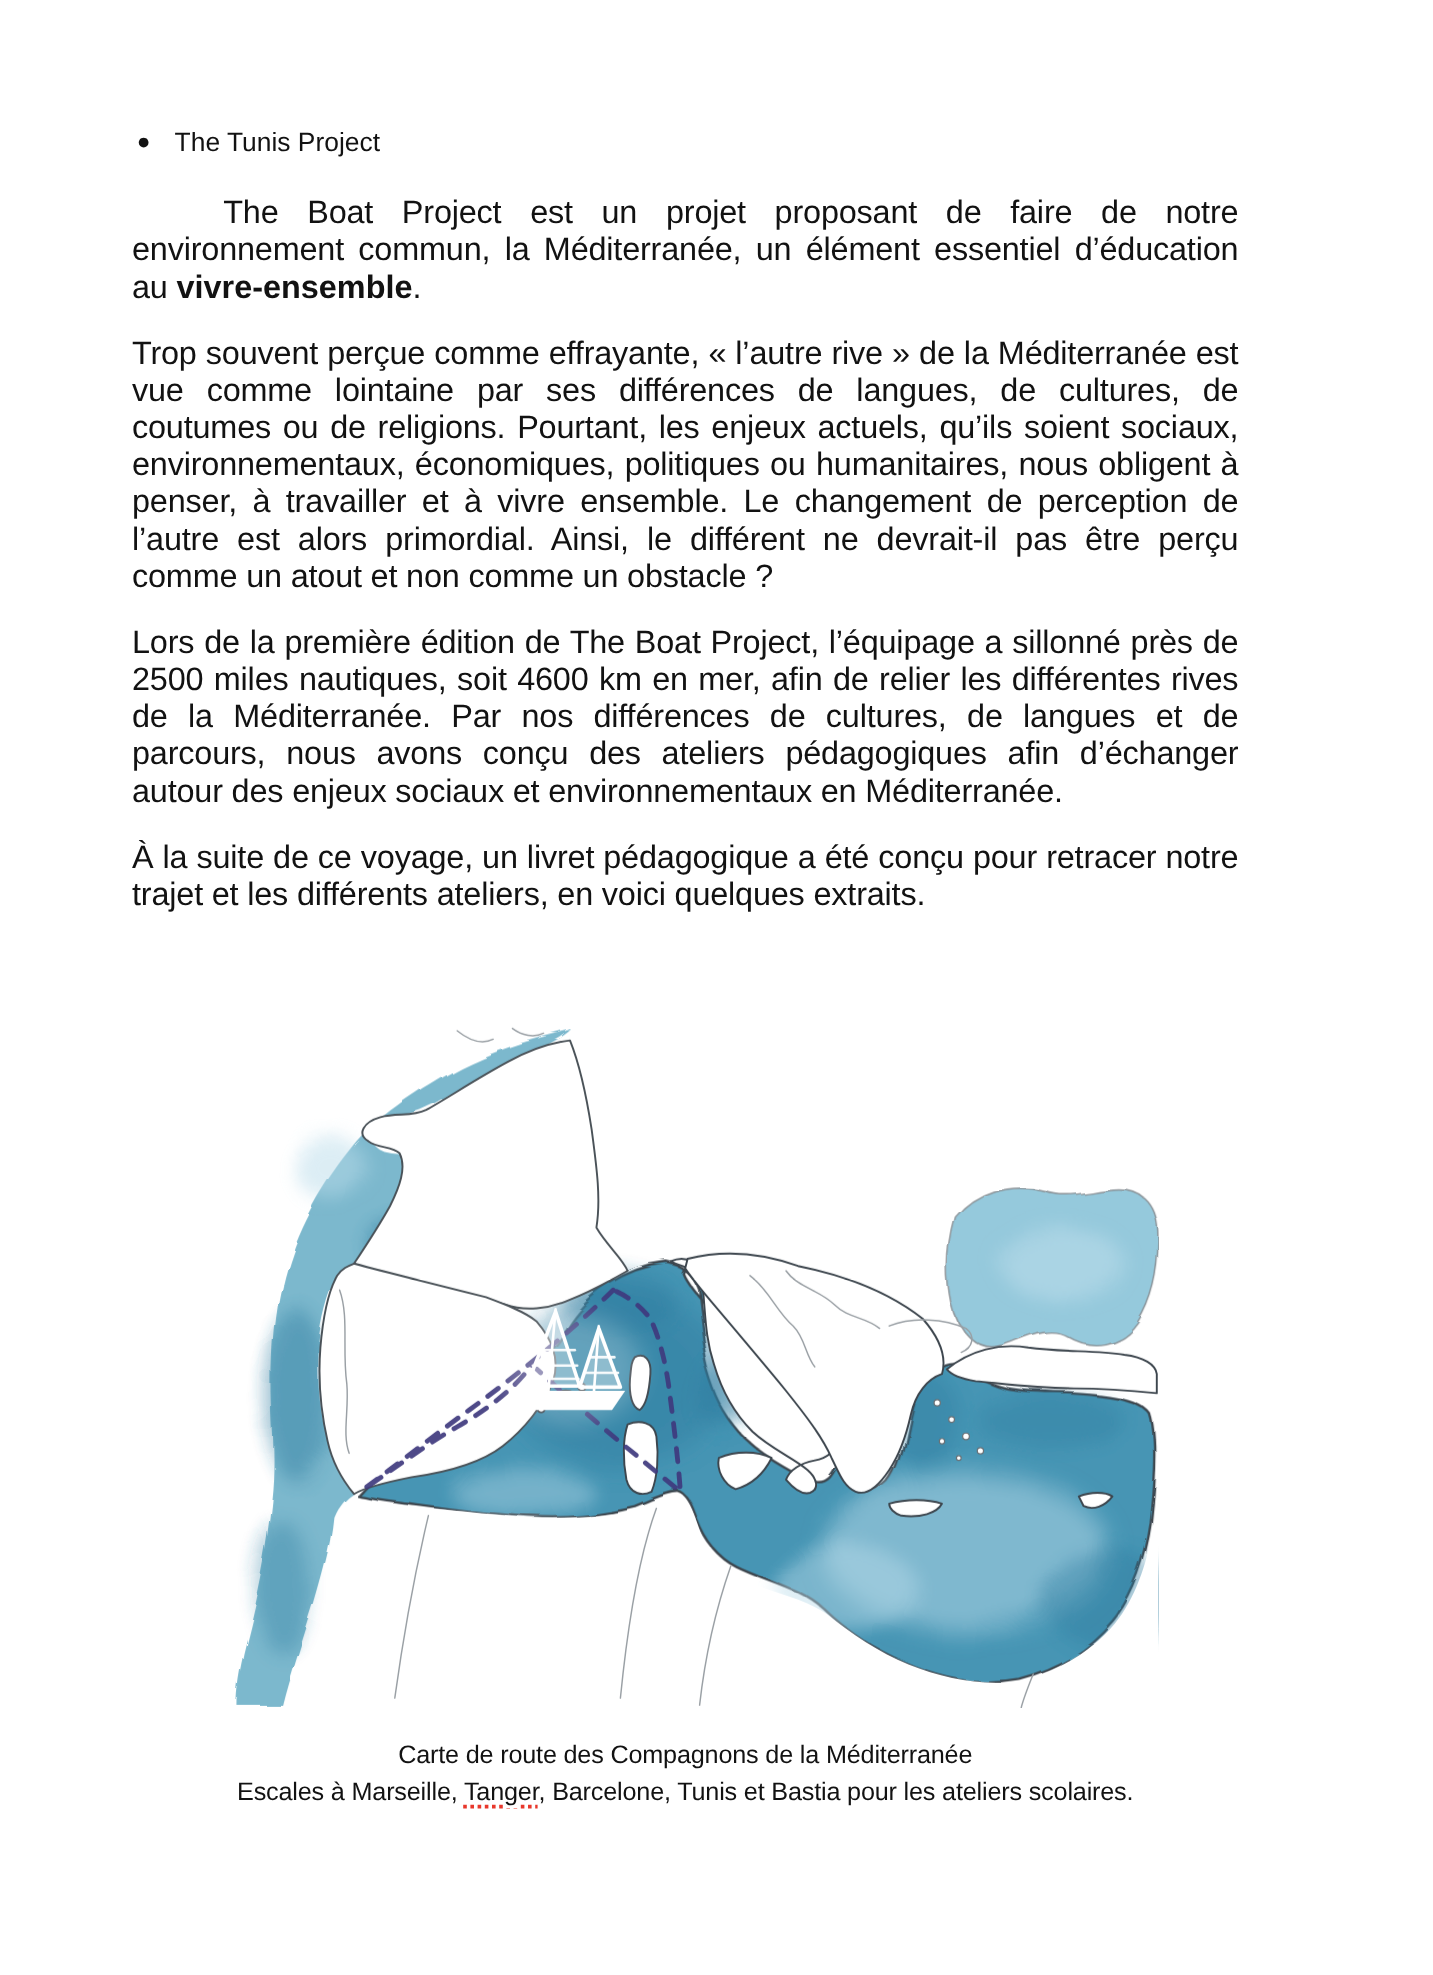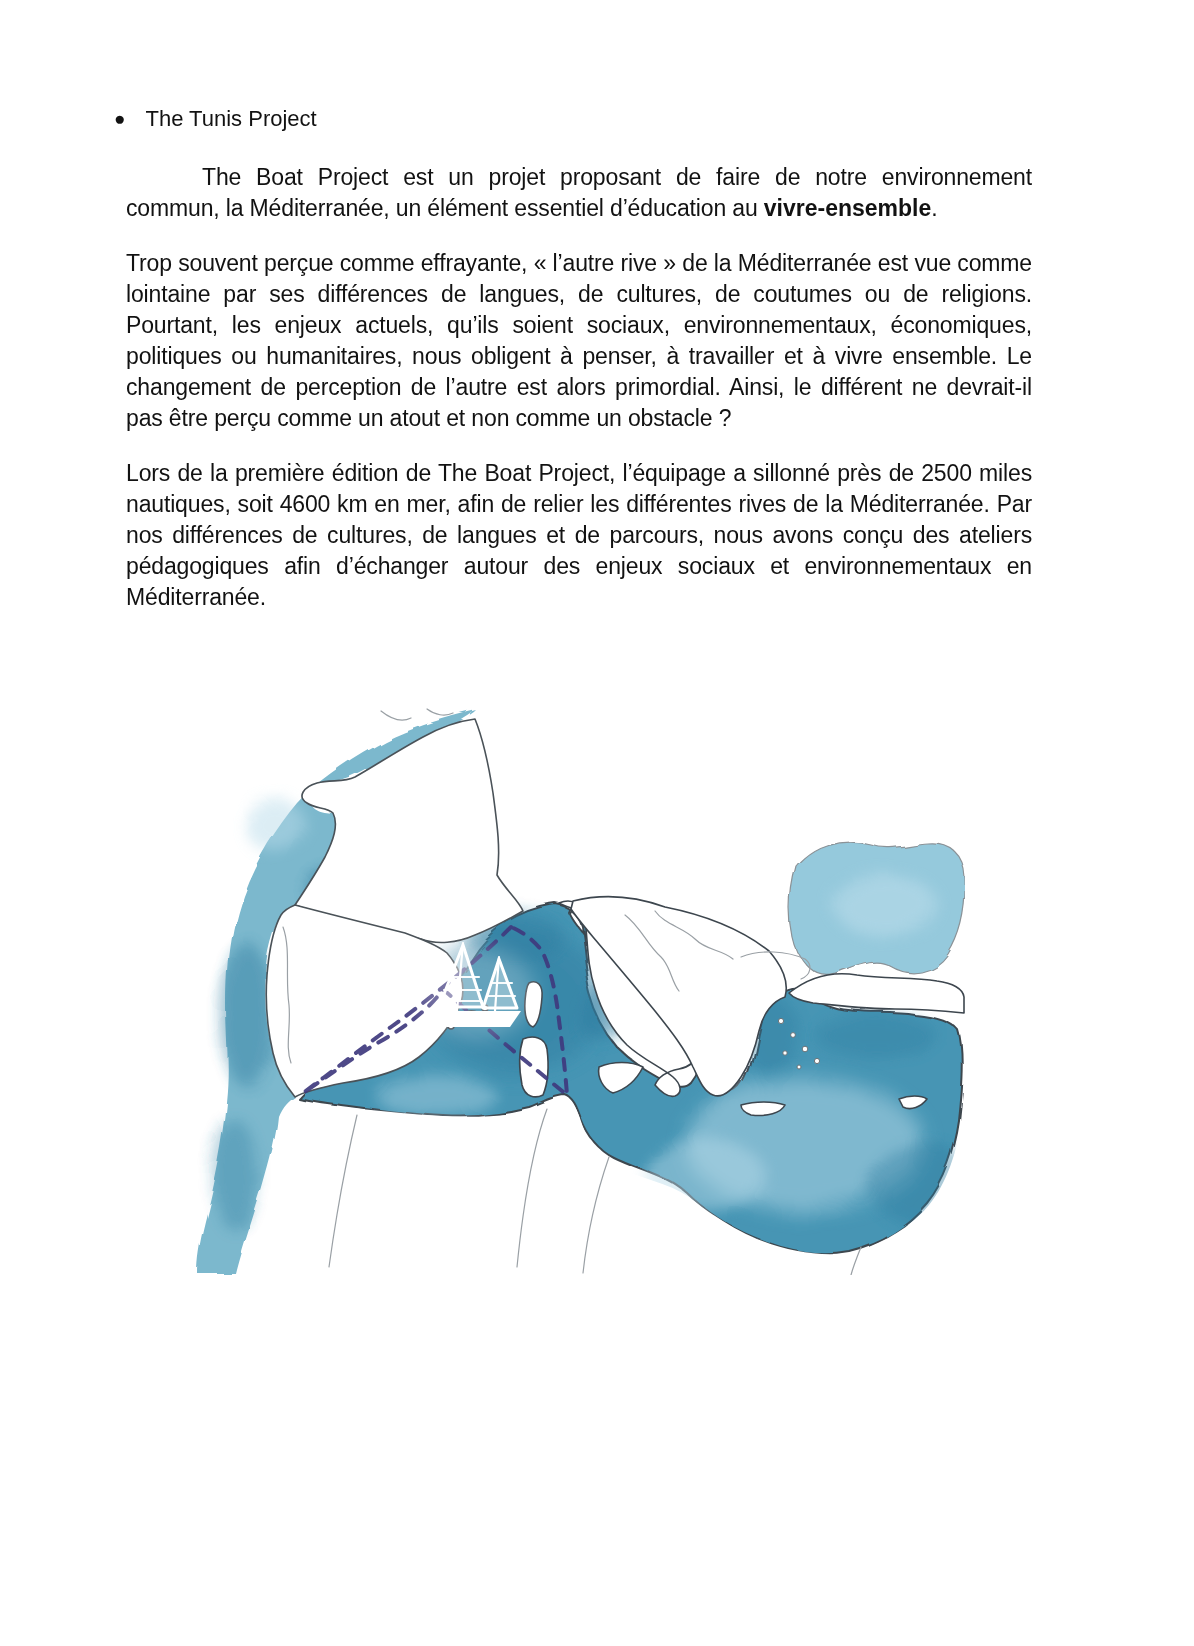--- a/index.html
+++ b/index.html
@@ -7,22 +7,22 @@
     width:1194px;height:1646px;background:#ffffff;overflow:hidden;
     font-family:"Liberation Sans",sans-serif;color:#121212;
   }
   .page{padding:104px 162px 0 110px;}
   .bullet-line{
     font-size:22px;line-height:30px;display:flex;gap:20px;
     padding-left:4px;margin-bottom:28px;
   }
   .bullet{font-size:19px;line-height:30px;}
   .para{
-    font-size:23px;line-height:31px;text-align:justify;
-    margin:0 0 24px 16px;letter-spacing:-0.15px;
+    font-size:27px;line-height:31px;text-align:justify;
+    margin:0 0 24px 0;letter-spacing:-0.15px;
   }
   .intro{text-indent:76px;}
   .para strong{font-weight:bold;letter-spacing:0;}
   .map-figure{margin:92px 0 0 0;width:100%;}
   .map-wrap{width:780px;height:570px;margin-left:75px;}
   svg{display:block;}
   figcaption{
     margin-top:24px;text-align:center;font-size:21px;line-height:31px;
     letter-spacing:-0.15px;
   }
@@ -58,20 +58,21 @@
     <span class="bullet">●</span>
     <span>The Tunis Project</span>
   </div>
 
   <p class="para intro"><span>The Boat Project est un projet proposant de faire de notre environnement commun, la Méditerranée, un élément essentiel d’éducation au </span><strong>vivre-ensemble</strong><span>.</span></p>
 
   <p class="para">Trop souvent perçue comme effrayante, « l’autre rive » de la Méditerranée est vue comme lointaine par ses différences de langues, de cultures, de coutumes ou de religions. Pourtant, les enjeux actuels, qu’ils soient sociaux, environnementaux, économiques, politiques ou humanitaires, nous obligent à penser, à travailler et à vivre ensemble. Le changement de perception de l’autre est alors primordial. Ainsi, le différent ne devrait-il pas être perçu comme un atout et non comme un obstacle ?</p>
 
   <p class="para">Lors de la première édition de The Boat Project, l’équipage a sillonné près de 2500 miles nautiques, soit 4600 km en mer, afin de relier les différentes rives de la Méditerranée. Par nos différences de cultures, de langues et de parcours, nous avons conçu des ateliers pédagogiques afin d’échanger autour des enjeux sociaux et environnementaux en Méditerranée.</p>
 
+  <p class="para">À la suite de ce voyage, un livret pédagogique a été conçu pour retracer notre trajet et les différents ateliers, en voici quelques extraits.</p>
 
   <figure class="map-figure">
     <div class="map-wrap">
       <svg width="780" height="570" viewBox="0 0 780 570" role="img" aria-label="Carte aquarelle de la Méditerranée avec itinéraire en pointillés et voilier">
         <defs>
           <filter id="wc" x="-15%" y="-15%" width="130%" height="130%">
             <feTurbulence type="fractalNoise" baseFrequency="0.014" numOctaves="3" seed="11" result="n"></feTurbulence>
             <feDisplacementMap in="SourceGraphic" in2="n" scale="12"></feDisplacementMap>
           </filter>
           <filter id="soft" x="-40%" y="-40%" width="180%" height="180%">
@@ -257,15 +258,19 @@
             <line x1="259" y1="285" x2="296" y2="285"></line>
             <line x1="256" y1="296" x2="297" y2="296"></line>
             <line x1="306" y1="278" x2="327" y2="278"></line>
             <line x1="302" y1="291" x2="330" y2="291"></line>
           </g>
           <path class="boat-solid" d="M 250 306 L 336 306 L 325 322 L 262 322 Z"></path>
         </g>
       </svg>
     </div>
 
+    <figcaption>
+      <div>Carte de route des Compagnons de la Méditerranée</div>
+      <div><span>Escales à Marseille, </span><span class="misspelled">Tanger</span><span>, Barcelone, Tunis et Bastia pour les ateliers scolaires.</span></div>
+    </figcaption>
   </figure>
 
 </div>
 
 </body></html>

